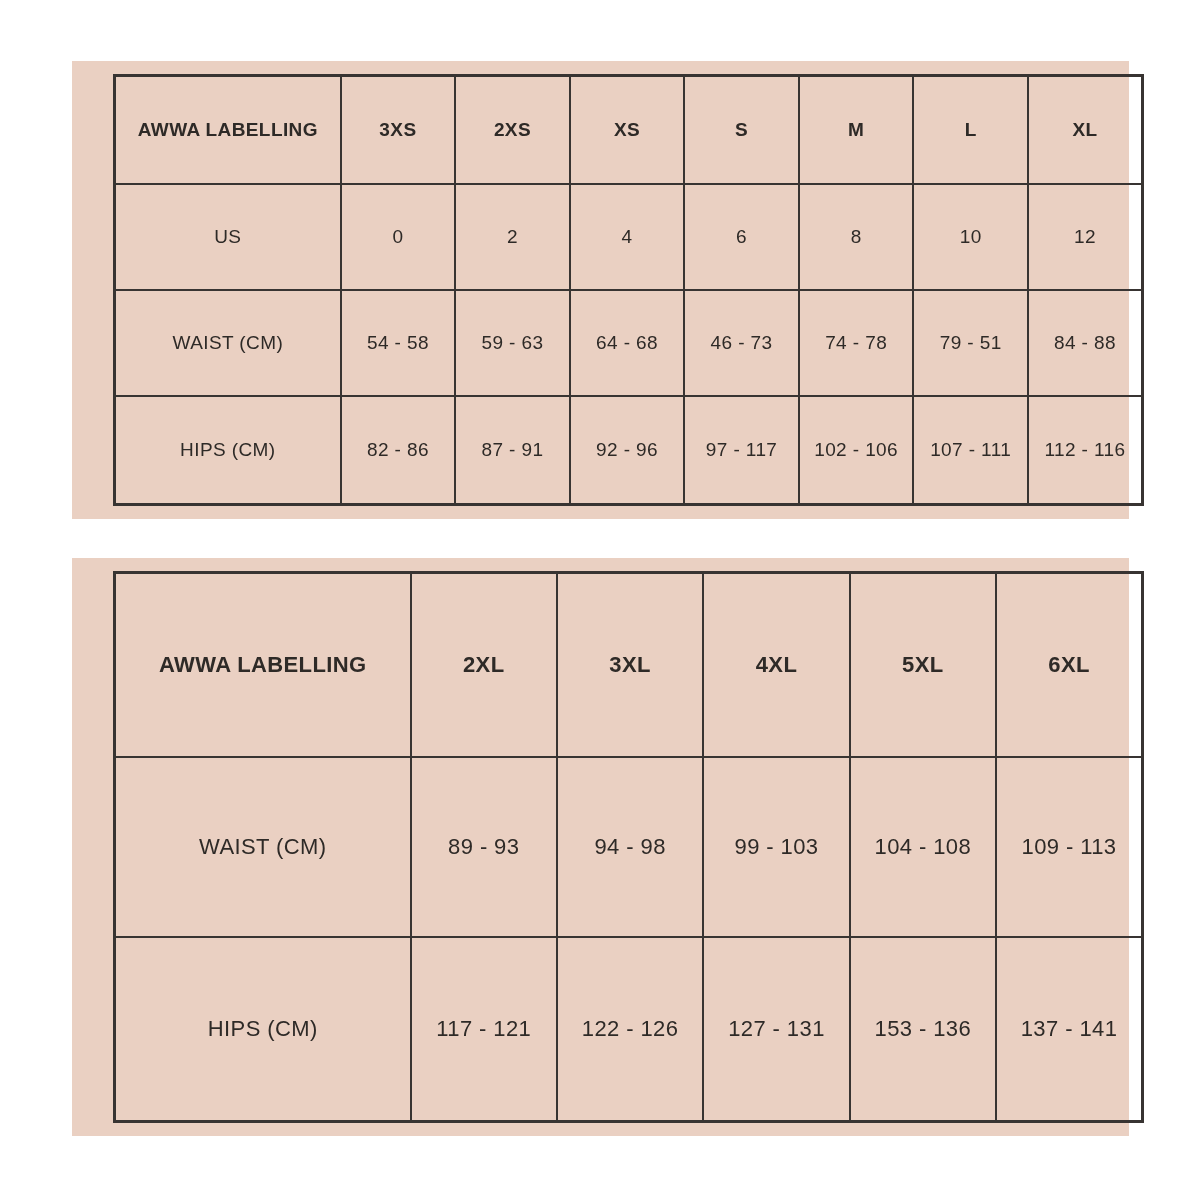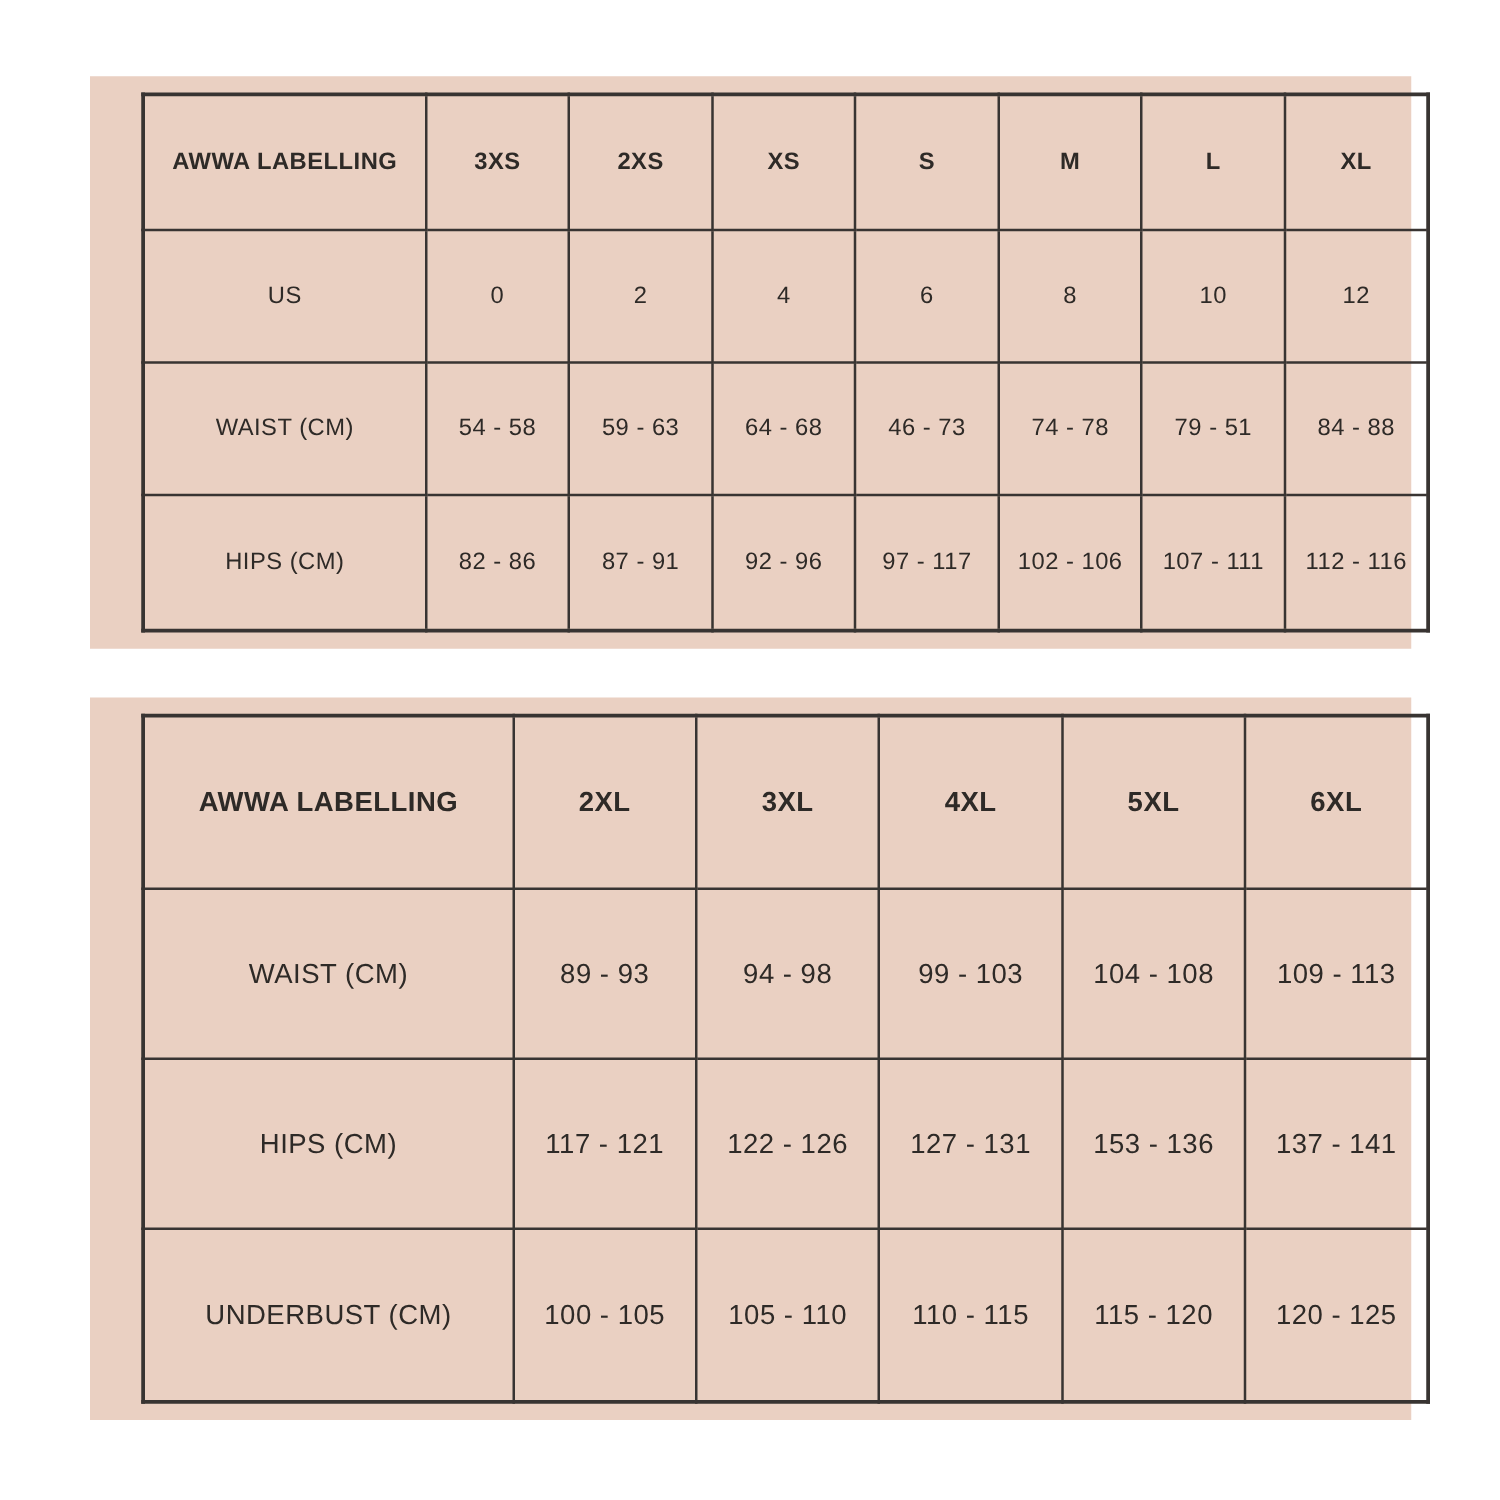--- a/index.html
+++ b/index.html
@@ -130,23 +130,15 @@
       <td>109 - 113</td>
     </tr>
     <tr>
       <td class="lab">HIPS (CM)</td>
       <td>117 - 121</td>
       <td>122 - 126</td>
       <td>127 - 131</td>
       <td>153 - 136</td>
       <td>137 - 141</td>
     </tr>
-    <tr>
-      <td class="lab">UNDERBUST (CM)</td>
-      <td>100 - 105</td>
-      <td>105 - 110</td>
-      <td>110 - 115</td>
-      <td>115 - 120</td>
-      <td>120 - 125</td>
-    </tr>
   </tbody>
     </table>
 </div>
 
 </body></html>

